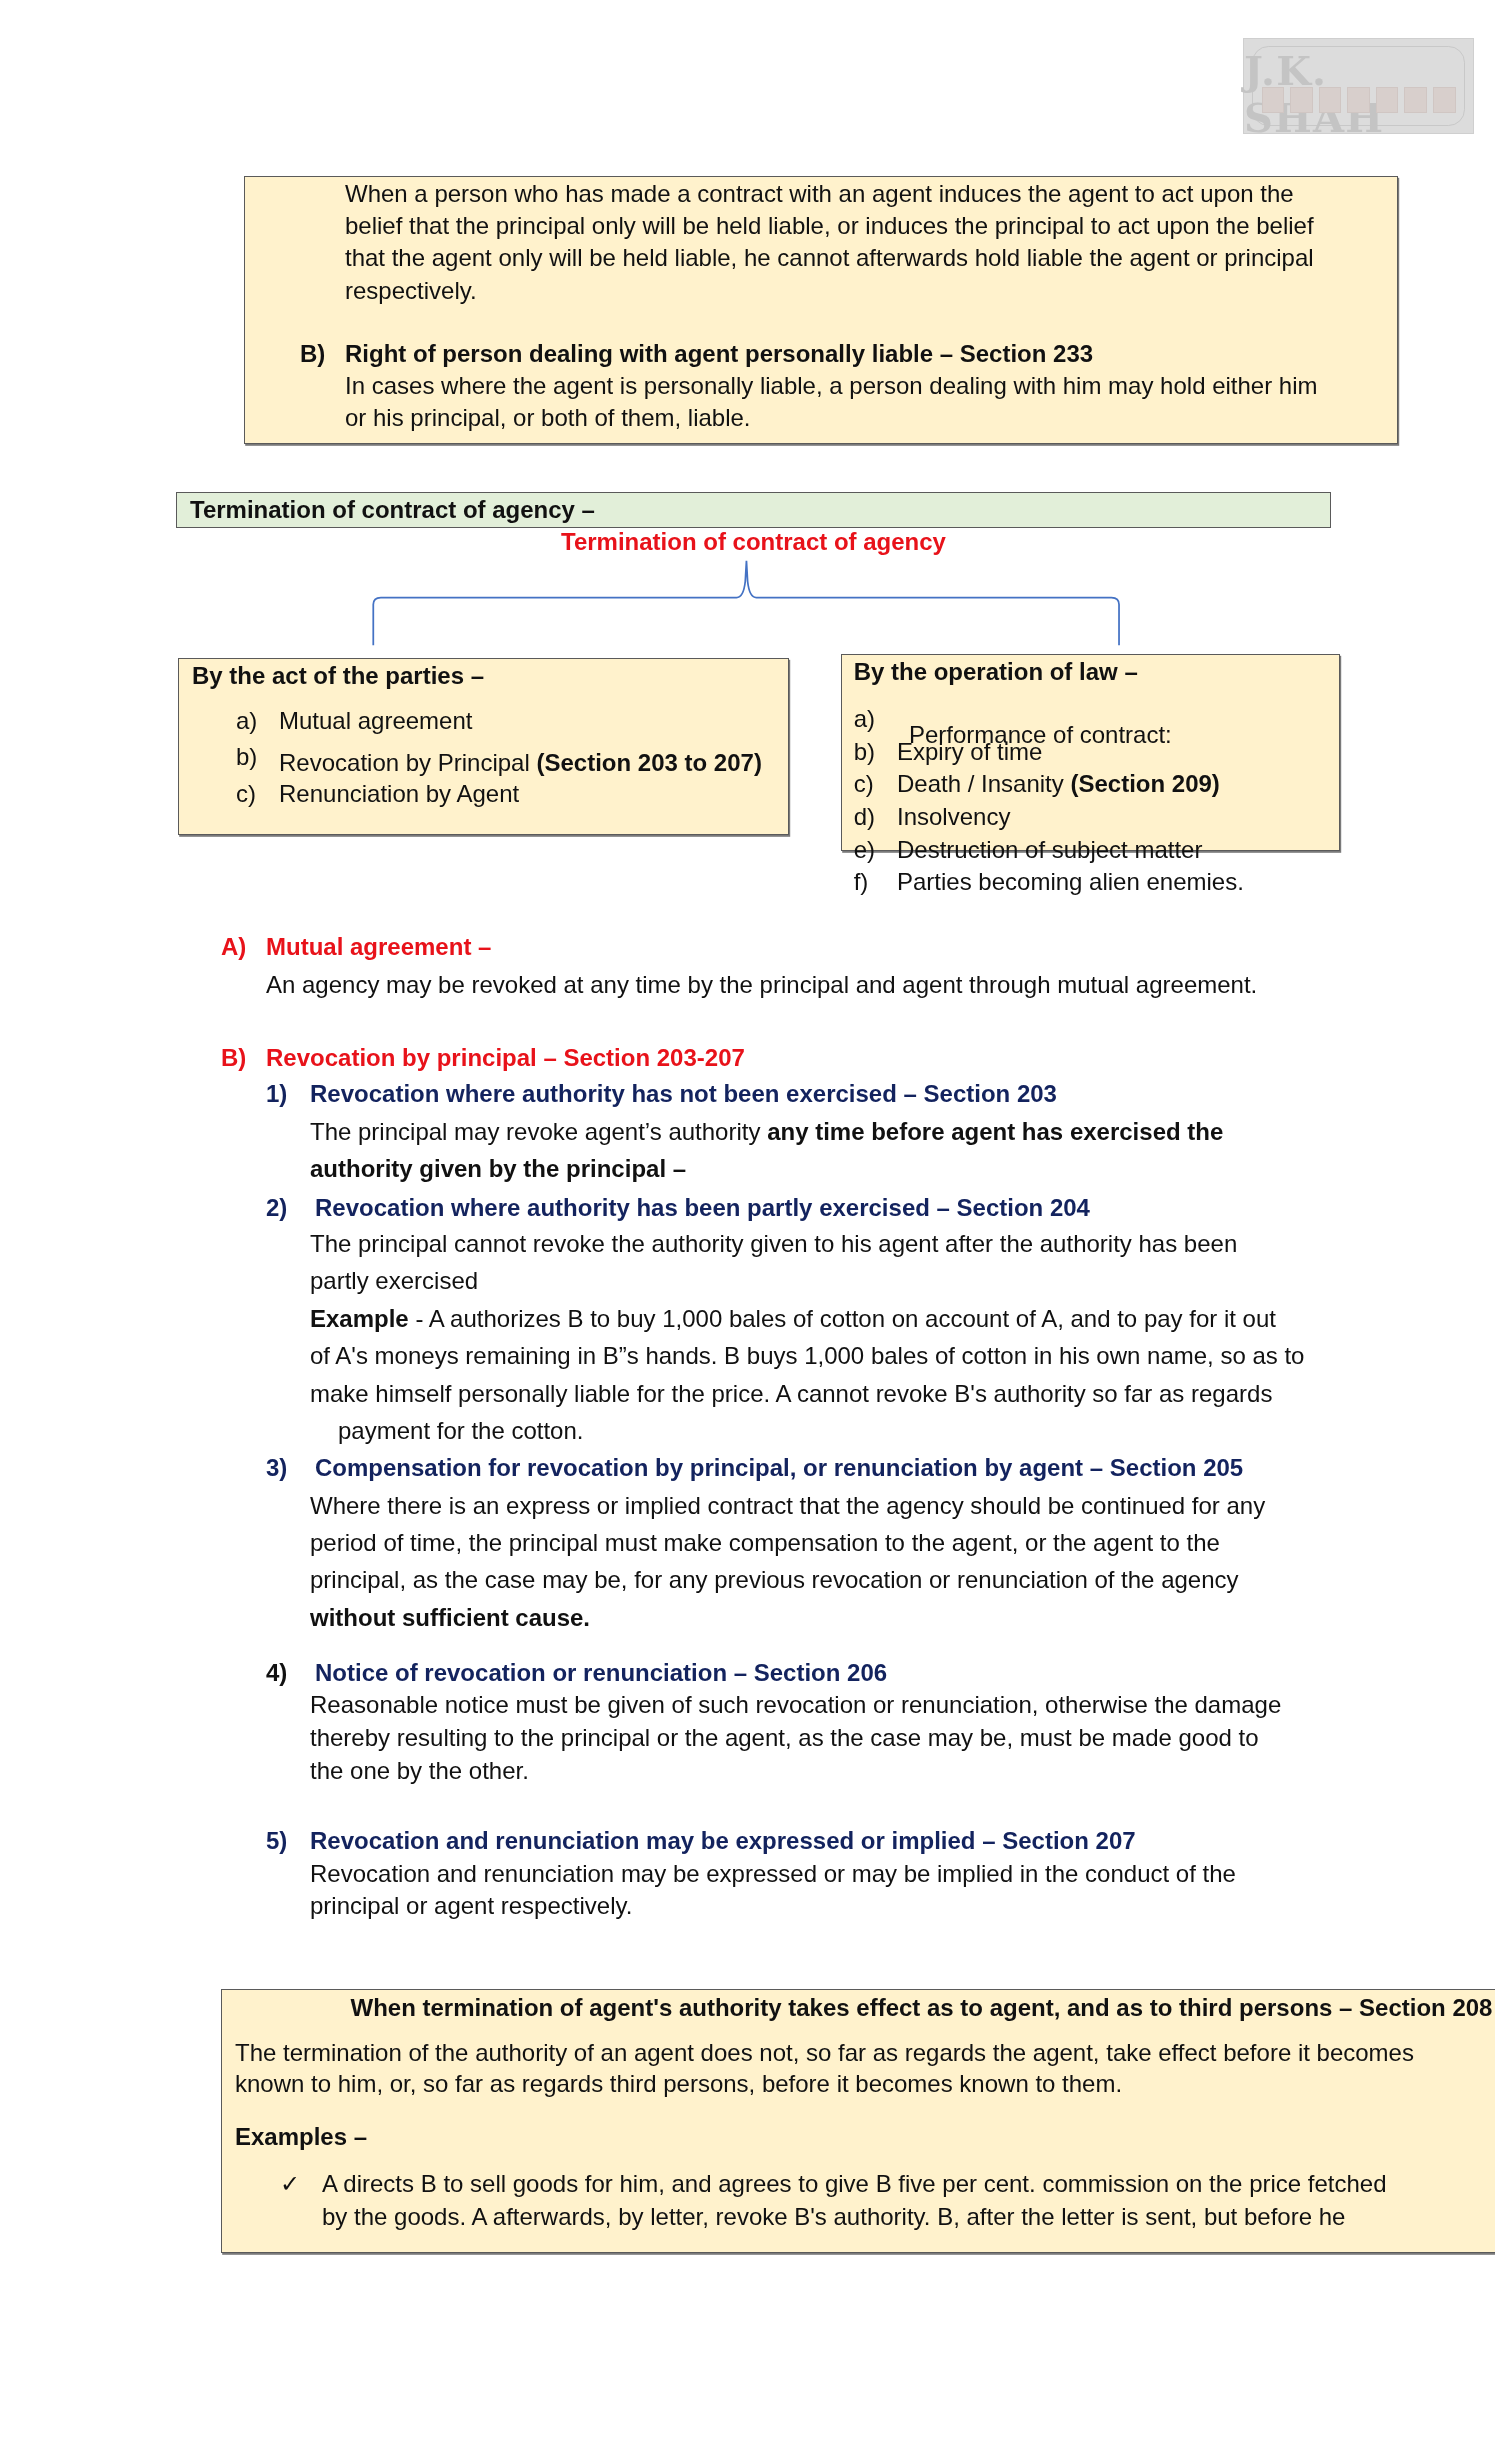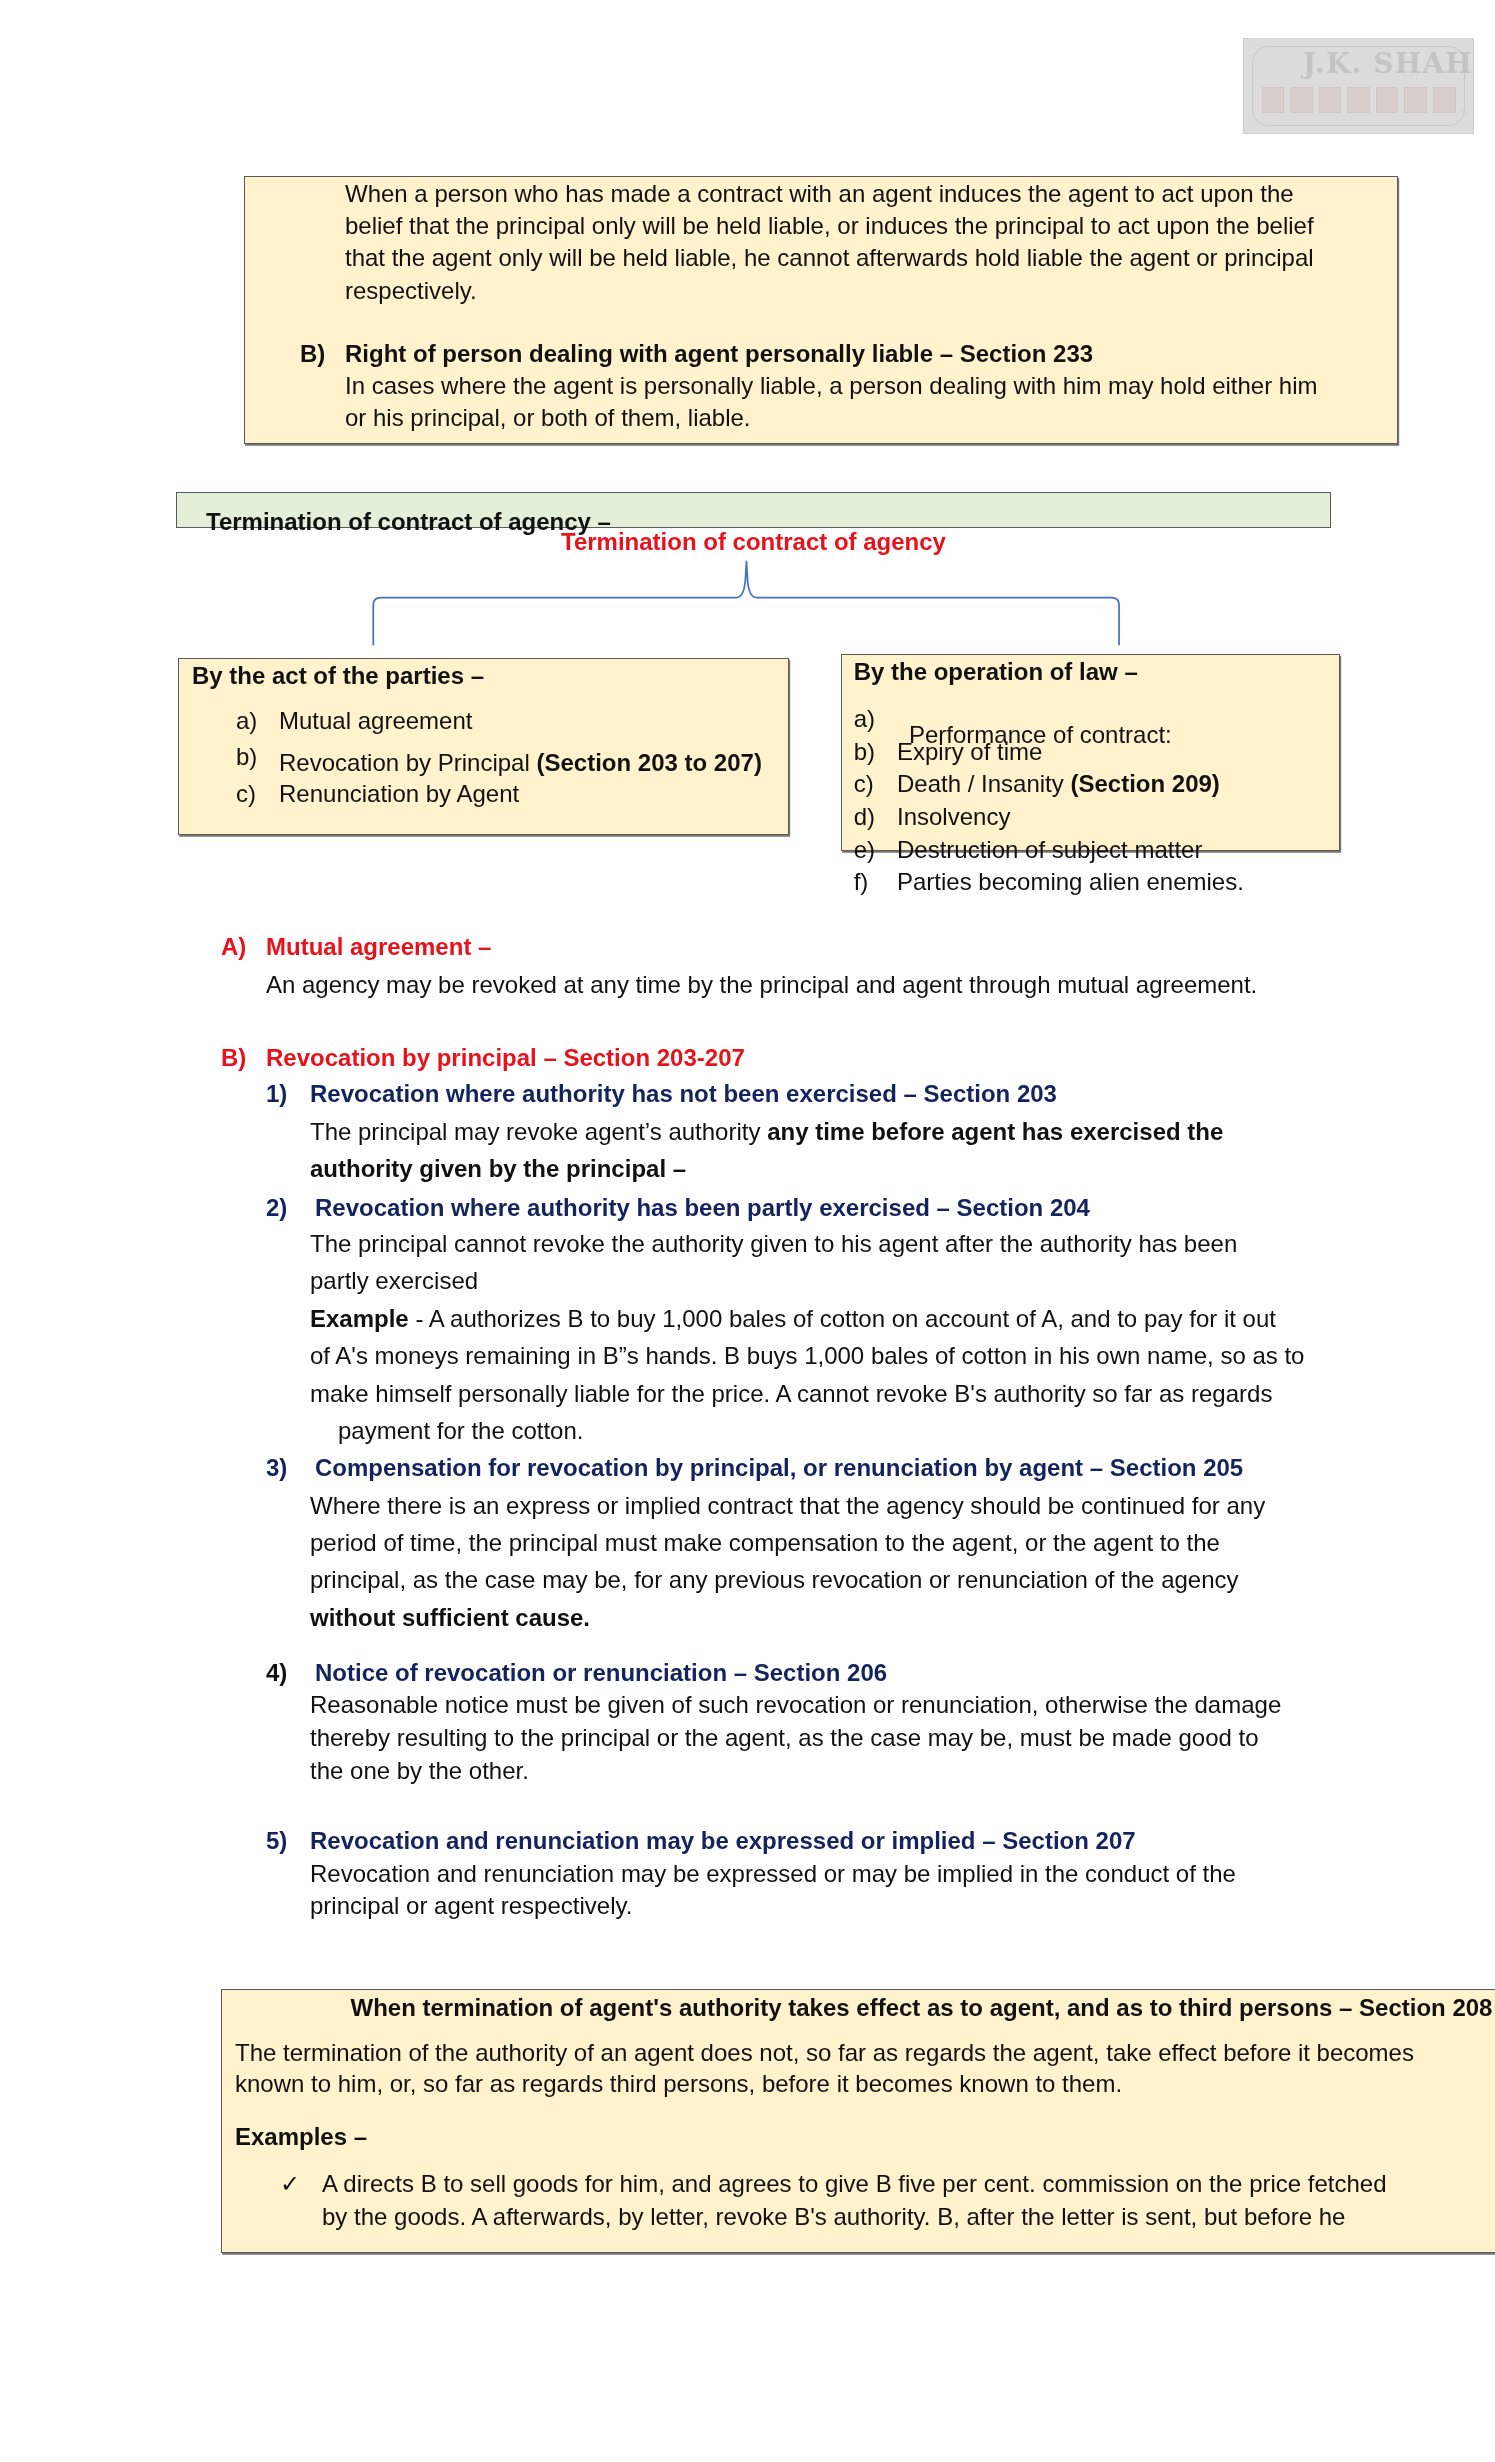--- a/index.html
+++ b/index.html
@@ -3,22 +3,22 @@
 <meta charset="utf-8">
 <style>
   html, body { margin: 0; padding: 0; background: #ffffff; }
   body { width: 1496px; height: 2462px; position: relative; overflow: hidden;
          font-family: "Liberation Sans", sans-serif; color: #111; }
   .abs { position: absolute; }
   .logo { left: 1243px; top: 38px; width: 231px; height: 96px; background: #dcdcdc;
           border: 1.2px solid #cfcfcf; box-sizing: border-box; }
   .logo-inner { position: absolute; left: 8.2px; top: 7px; right: 8.2px; bottom: 7px;
                 border: 1.8px solid #c8c8c8; border-radius: 16.4px; }
-  .logo-text { position: absolute; left: 0; right: 0; top: 8.2px; text-align: right;
-               font-family: "DejaVu Serif", serif; font-weight: bold; font-size: 28px;
+  .logo-text { position: absolute; left: 0; right: 0; top: 8.2px; text-align: left;
+               font-family: "DejaVu Serif", serif; font-weight: bold; font-size: 40px;
                color: #c4c4c4; letter-spacing: 1.2px; }
   .logo-boxes { position: absolute; left: 17.5px; right: 17.5px; top: 48px; height: 26px;
                 display: flex; gap: 5.8px; }
   .logo-boxes span { flex: 1; background: #d8cfcc; border: 1.2px solid #d0c6c3; }
 
   .box { position: absolute; background: #fff2cc; border: 1.8px solid #5a5a5a;
          box-shadow: 1.2px 1.8px 0 #7a7a7a; box-sizing: border-box; }
   .green { background: #e2efd9; }
   .t { font-size: 24px; line-height: 32px; white-space: nowrap; }
   .b { font-weight: bold; }
@@ -49,21 +49,21 @@
   <div class="row t" style="left:100px; top:65px;">that the agent only will be held liable, he cannot afterwards hold liable the agent or principal</div>
   <div class="row t" style="left:100px; top:98px;">respectively.</div>
 
   <div class="row t b" style="left:55px; top:161px;">B)</div>
   <div class="row t b" style="left:100px; top:161px;">Right of person dealing with agent personally liable – Section 233</div>
   <div class="row t" style="left:100px; top:193px;">In cases where the agent is personally liable, a person dealing with him may hold either him</div>
   <div class="row t" style="left:100px; top:225px;">or his principal, or both of them, liable.</div>
 </div>
 
 <div class="box green" style="left:176px; top:492px; width:1155px; height:36px; box-shadow:none;">
-  <div class="row t b" style="left:13px; top:13px;margin-left:16px;">Termination of contract of agency –</div>
+  <div class="row t b" style="left:13px; top:1px;">Termination of contract of agency –</div>
 </div>
 
 <div class="row t b red" style="left:561px; top:526px;">Termination of contract of agency</div>
 
 <svg class="abs" style="left:351px; top:558px;" width="806" height="93" viewBox="0 0 1380 160">
   <path d="M 35 150 L 35 80 Q 35 68 48 68 L 660 68 Q 672 68 675 40 L 677 5 L 679 40 Q 682 68 694 68 L 1305 68 Q 1318 68 1318 80 L 1318 150" fill="none" stroke="#4472c4" stroke-width="3"></path>
 </svg>
 
 <div class="box" style="left:178px; top:658px; width:611px; height:177px;">
   <div class="row t b" style="left:13px; top:1.2px;">By the act of the parties –</div>

